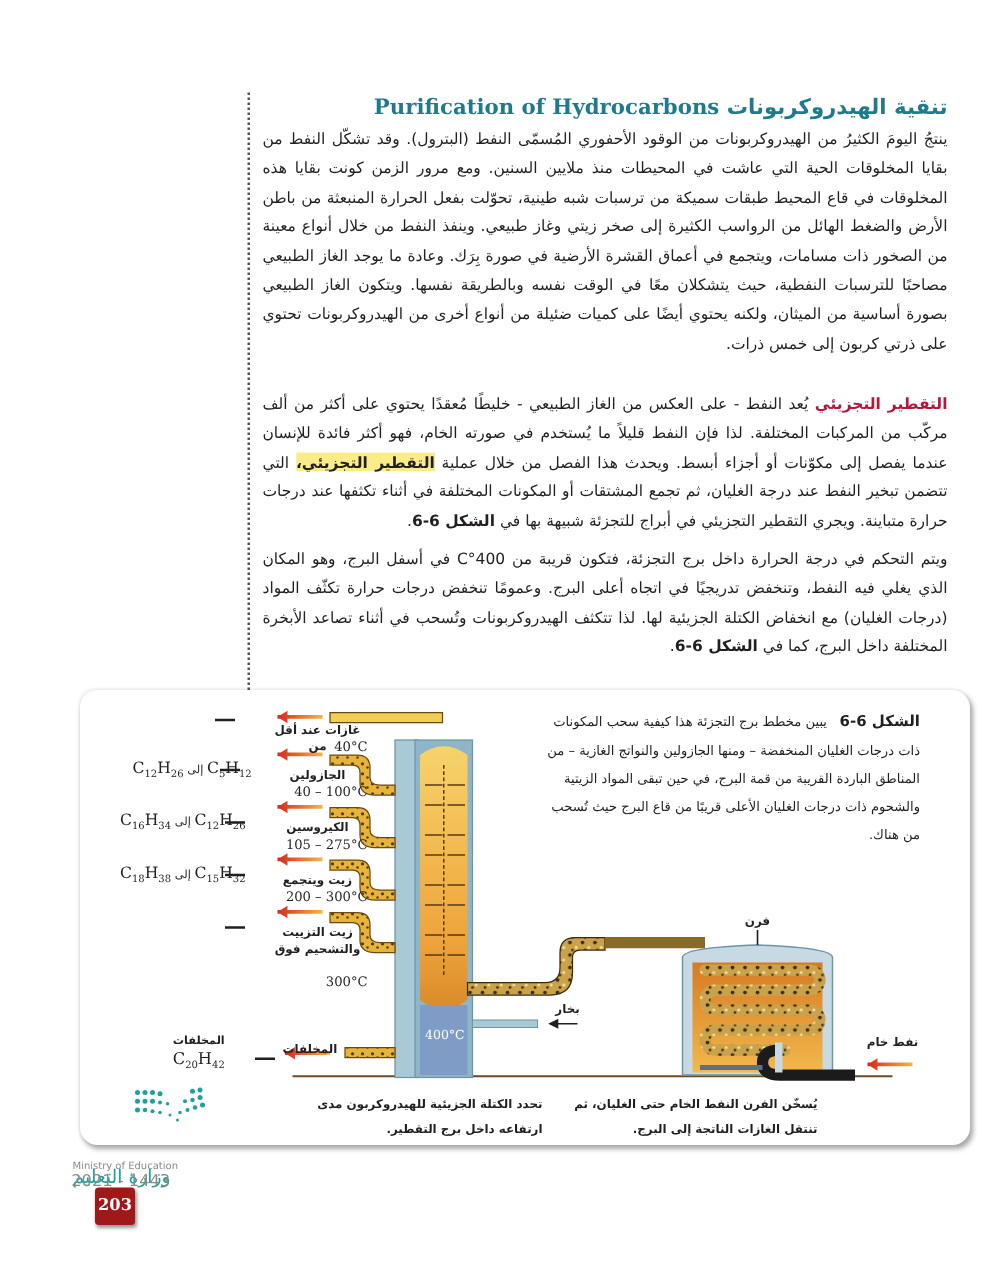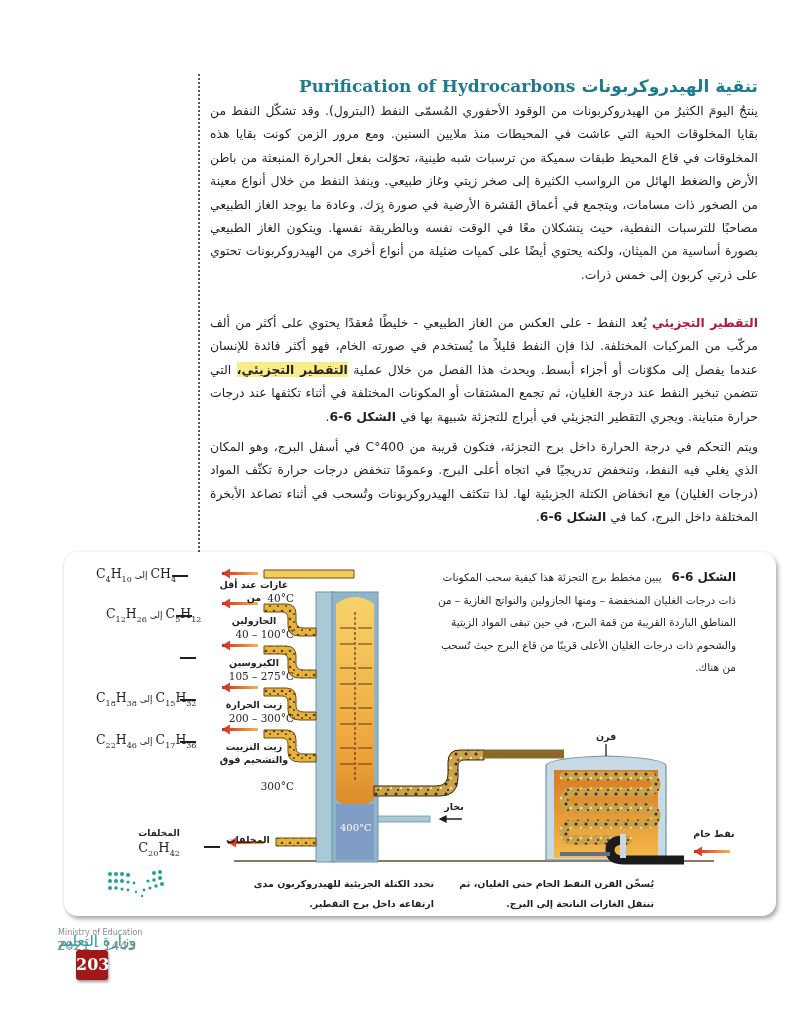--- a/index.html
+++ b/index.html
@@ -43,21 +43,21 @@
   .residue-left .ar { font-size:9px; font-weight:bold; direction:rtl; display:block; }
   .residue-left .f { font-family:"DejaVu Serif", serif; font-size:13px; display:block; margin-top:2px; }
   .residue-left sub { font-size:8px; }
   
   .ministry { position:absolute; left:54px; top:868px; width:130px; height:90px; }
   .ministry .ar-name { position:absolute; left:4px; top:40px; font-size:15px; color:#1aa39a; direction:rtl; white-space:nowrap;margin-top:24px; }
   .ministry .en-name { position:absolute; left:4px; top:60px; font-size:8px; color:#8a8a8a; white-space:nowrap; }
   .year { position:absolute; left:57px; top:938px; font-size:13px; color:#8a8a8a; white-space:nowrap; }
   .page-num { position:absolute; left:76px; top:950px; width:32px; height:30px; background:#a01818;
               border-radius:3px; box-shadow:1px 2px 3px rgba(0,0,0,0.4); color:#fff;
-              font-family:"DejaVu Serif", serif; font-weight:bold; font-size:16px; text-align:center; line-height:30px; }
+              font-family:"DejaVu Serif", serif; font-weight:bold; font-size:13px; text-align:center; line-height:30px; }
 </style>
 </head>
 <body>
 
 <div class="dotted-rule"></div>
 
 <div class="title">
   <span>تنقية الهيدروكربونات</span>
   <span class="en">Purification of Hydrocarbons</span>
 </div>
@@ -152,47 +152,44 @@
     <text x="542" y="188" font-size="9.5" font-weight="bold" text-anchor="middle" fill="#231f20">فرن</text>
 
     <path d="M630 298 h36 v3 h-36 z M630 299.5 l8 -5 v10 z" fill="url(#arrowGrad)"></path>
     <text x="650" y="285" font-size="9.5" font-weight="bold" text-anchor="middle" fill="#231f20">نفط خام</text>
   </svg>
 
   <div class="caption">
     <span class="fig-no">الشكل 6-6</span><span>يبين مخطط برج التجزئة هذا كيفية سحب المكونات ذات درجات الغليان المنخفضة – ومنها الجازولين والنواتج الغازية – من المناطق الباردة القريبة من قمة البرج، في حين تبقى المواد الزيتية والشحوم ذات درجات الغليان الأعلى قريبًا من قاع البرج حيث تُسحب من هناك.</span>
   </div>
 
-  <div class="prod-row" style="top:14px;">
-    <span>C<sub>4</sub>H<sub>10</sub></span><span class="ar">إلى</span><span>CH<sub>4</sub></span>
-  </div>
   <div class="prod-row" style="top:54px;margin-left:10px;">
     <span>C<sub>12</sub>H<sub>26</sub></span><span class="ar">إلى</span><span>C<sub>5</sub>H<sub>12</sub></span>
   </div>
+  <div class="prod-row" style="top:96px;">
+    <span>C<sub>16</sub>H<sub>34</sub></span><span class="ar">إلى</span><span>C<sub>12</sub>H<sub>26</sub></span>
+  </div>
   <div class="prod-row" style="top:138px;">
     <span>C<sub>18</sub>H<sub>38</sub></span><span class="ar">إلى</span><span>C<sub>15</sub>H<sub>32</sub></span>
-  </div>
-  <div class="prod-row" style="top:180px;">
-    <span>C<sub>22</sub>H<sub>46</sub></span><span class="ar">إلى</span><span>C<sub>17</sub>H<sub>36</sub></span>
   </div>
 
   <div class="dash" style="left:108px; top:23px;"></div>
   <div class="dash" style="left:112px; top:63px;"></div>
   <div class="dash" style="left:116px; top:105px;"></div>
   <div class="dash" style="left:116px; top:147px;"></div>
   <div class="dash" style="left:116px; top:189px;"></div>
   <div class="dash" style="left:140px; top:294px;"></div>
 
   <div class="frac-label" style="left:150px; top:26px;">غازات عند أقل من</div>
   <div class="frac-temp" style="left:150px; top:40px;">40°C</div>
   <div class="frac-label" style="left:150px; top:62px;">الجازولين</div>
   <div class="frac-temp" style="left:150px; top:76px;">40 – 100°C</div>
   <div class="frac-label" style="left:150px; top:104px;">الكيروسين</div>
   <div class="frac-temp" style="left:150px; top:118px;">105 – 275°C</div>
-  <div class="frac-label" style="left:150px; top:146px;">زيت الحرارة</div>
+  <div class="frac-label" style="left:150px; top:146px;">زيت ويتجمع</div>
   <div class="frac-temp" style="left:150px; top:160px;">200 – 300°C</div>
   <div class="frac-label" style="left:150px; top:188px; width:80px;">زيت التزييت والتشحيم فوق</div>
   <div class="frac-temp" style="left:150px; top:228px;">300°C</div>
 
   <div class="residue-left">
     <span class="ar">المخلفات</span>
     <span class="f">C<sub>20</sub>H<sub>42</sub></span>
   </div>
   <div class="small-label" style="left:162px; top:282px;">المخلفات</div>
 

